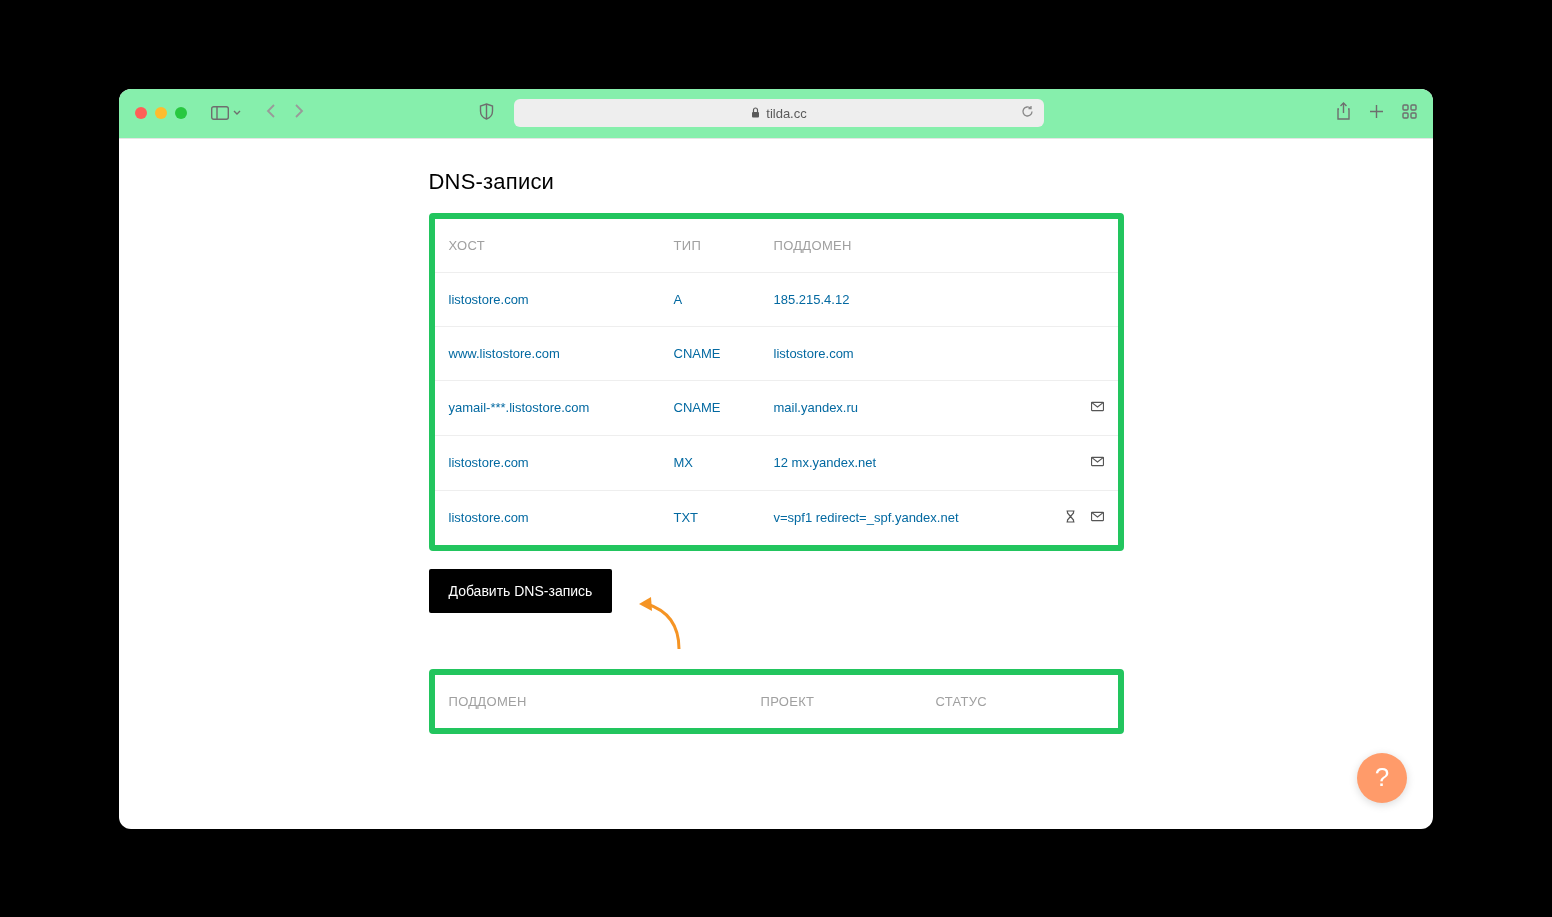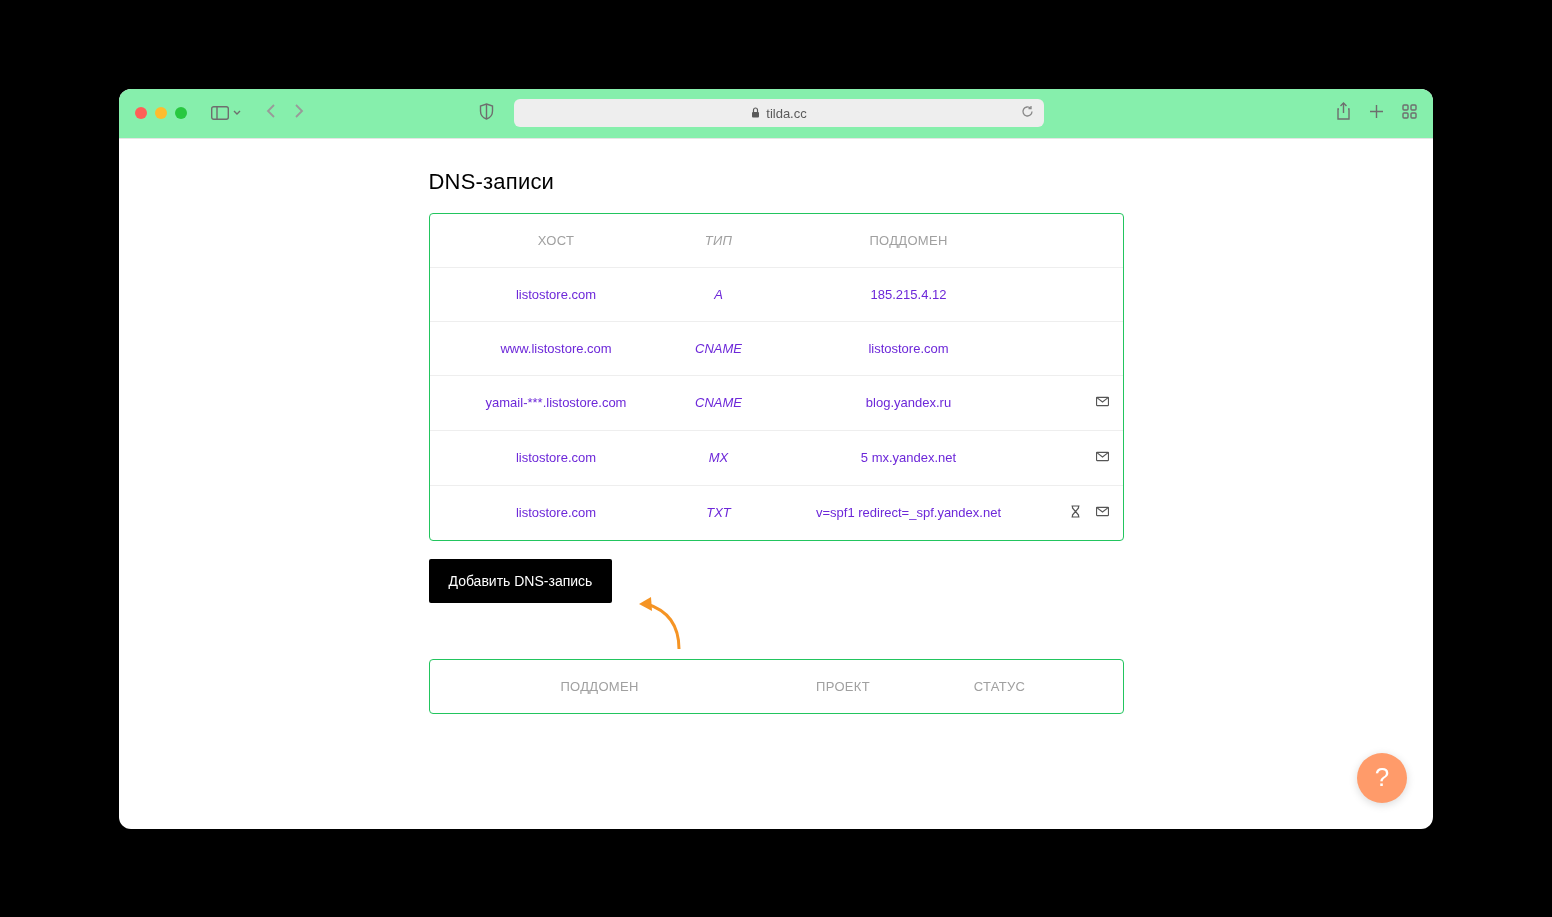--- a/index.html
+++ b/index.html
@@ -69,41 +69,40 @@
       margin: 0 auto;
     }
     h2.section-title {
       font-size: 22px;
       font-weight: 500;
       color: #000;
       margin-bottom: 18px;
       letter-spacing: 0.2px;
     }
     .card {
-      border: 1px solid #22c55e;
+      border: 6px solid #22c55e;
       border-radius: 4px;
       background: #fff;
-      text-align: center;
     }
     .card-header-row, .card-row {
       display: flex;
       align-items: center;
       padding: 19px 14px;
       font-size: 13px;
     }
     .card-header-row {
       color: #a0a0a0;
       letter-spacing: 0.3px;
     }
     .card-row {
       border-top: 1px solid #eee;
-      color: #6d28d9;
+      color: #0369a1;
     }
     .col-host { width: 225px; }
-    .col-type { width: 100px; font-style: italic; }
+    .col-type { width: 100px; }
     .col-value { flex: 1; }
     .col-icons { display: flex; gap: 14px; color: #555; font-size: 13px; justify-content: flex-end; min-width: 60px; }
     .col-icons svg { width: 13px; height: 13px; }
 
     .sub-col-1 { width: 312px; }
     .sub-col-2 { width: 175px; }
     .sub-col-3 { flex: 1; }
     .sub-col-icons { display: flex; gap: 14px; color: #333; justify-content: flex-end; min-width: 40px; }
     .sub-col-icons svg { width: 14px; height: 14px; }
 
@@ -239,32 +238,32 @@
             </div>
             <div class="card-row">
               <div class="col-host">www.listostore.com</div>
               <div class="col-type">CNAME</div>
               <div class="col-value">listostore.com</div>
               <div class="col-icons"></div>
             </div>
             <div class="card-row">
               <div class="col-host">yamail-***.listostore.com</div>
               <div class="col-type">CNAME</div>
-              <div class="col-value">blog.yandex.ru</div>
+              <div class="col-value">mail.yandex.ru</div>
               <div class="col-icons">
                 <span><svg viewBox="0 0 14 10" fill="none" stroke="currentColor" stroke-width="1.2">
                     <rect x="0.6" y="0.6" width="12.8" height="8.8" rx="0.5"></rect>
                     <polyline points="0.6,0.6 7,5.5 13.4,0.6"></polyline>
                   </svg></span>
               </div>
             </div>
             <div class="card-row">
               <div class="col-host">listostore.com</div>
               <div class="col-type">MX</div>
-              <div class="col-value">5 mx.yandex.net</div>
+              <div class="col-value">12 mx.yandex.net</div>
               <div class="col-icons">
                 <span><svg viewBox="0 0 14 10" fill="none" stroke="currentColor" stroke-width="1.2">
                     <rect x="0.6" y="0.6" width="12.8" height="8.8" rx="0.5"></rect>
                     <polyline points="0.6,0.6 7,5.5 13.4,0.6"></polyline>
                   </svg></span>
               </div>
             </div>
             <div class="card-row">
               <div class="col-host">listostore.com</div>
               <div class="col-type">TXT</div>

